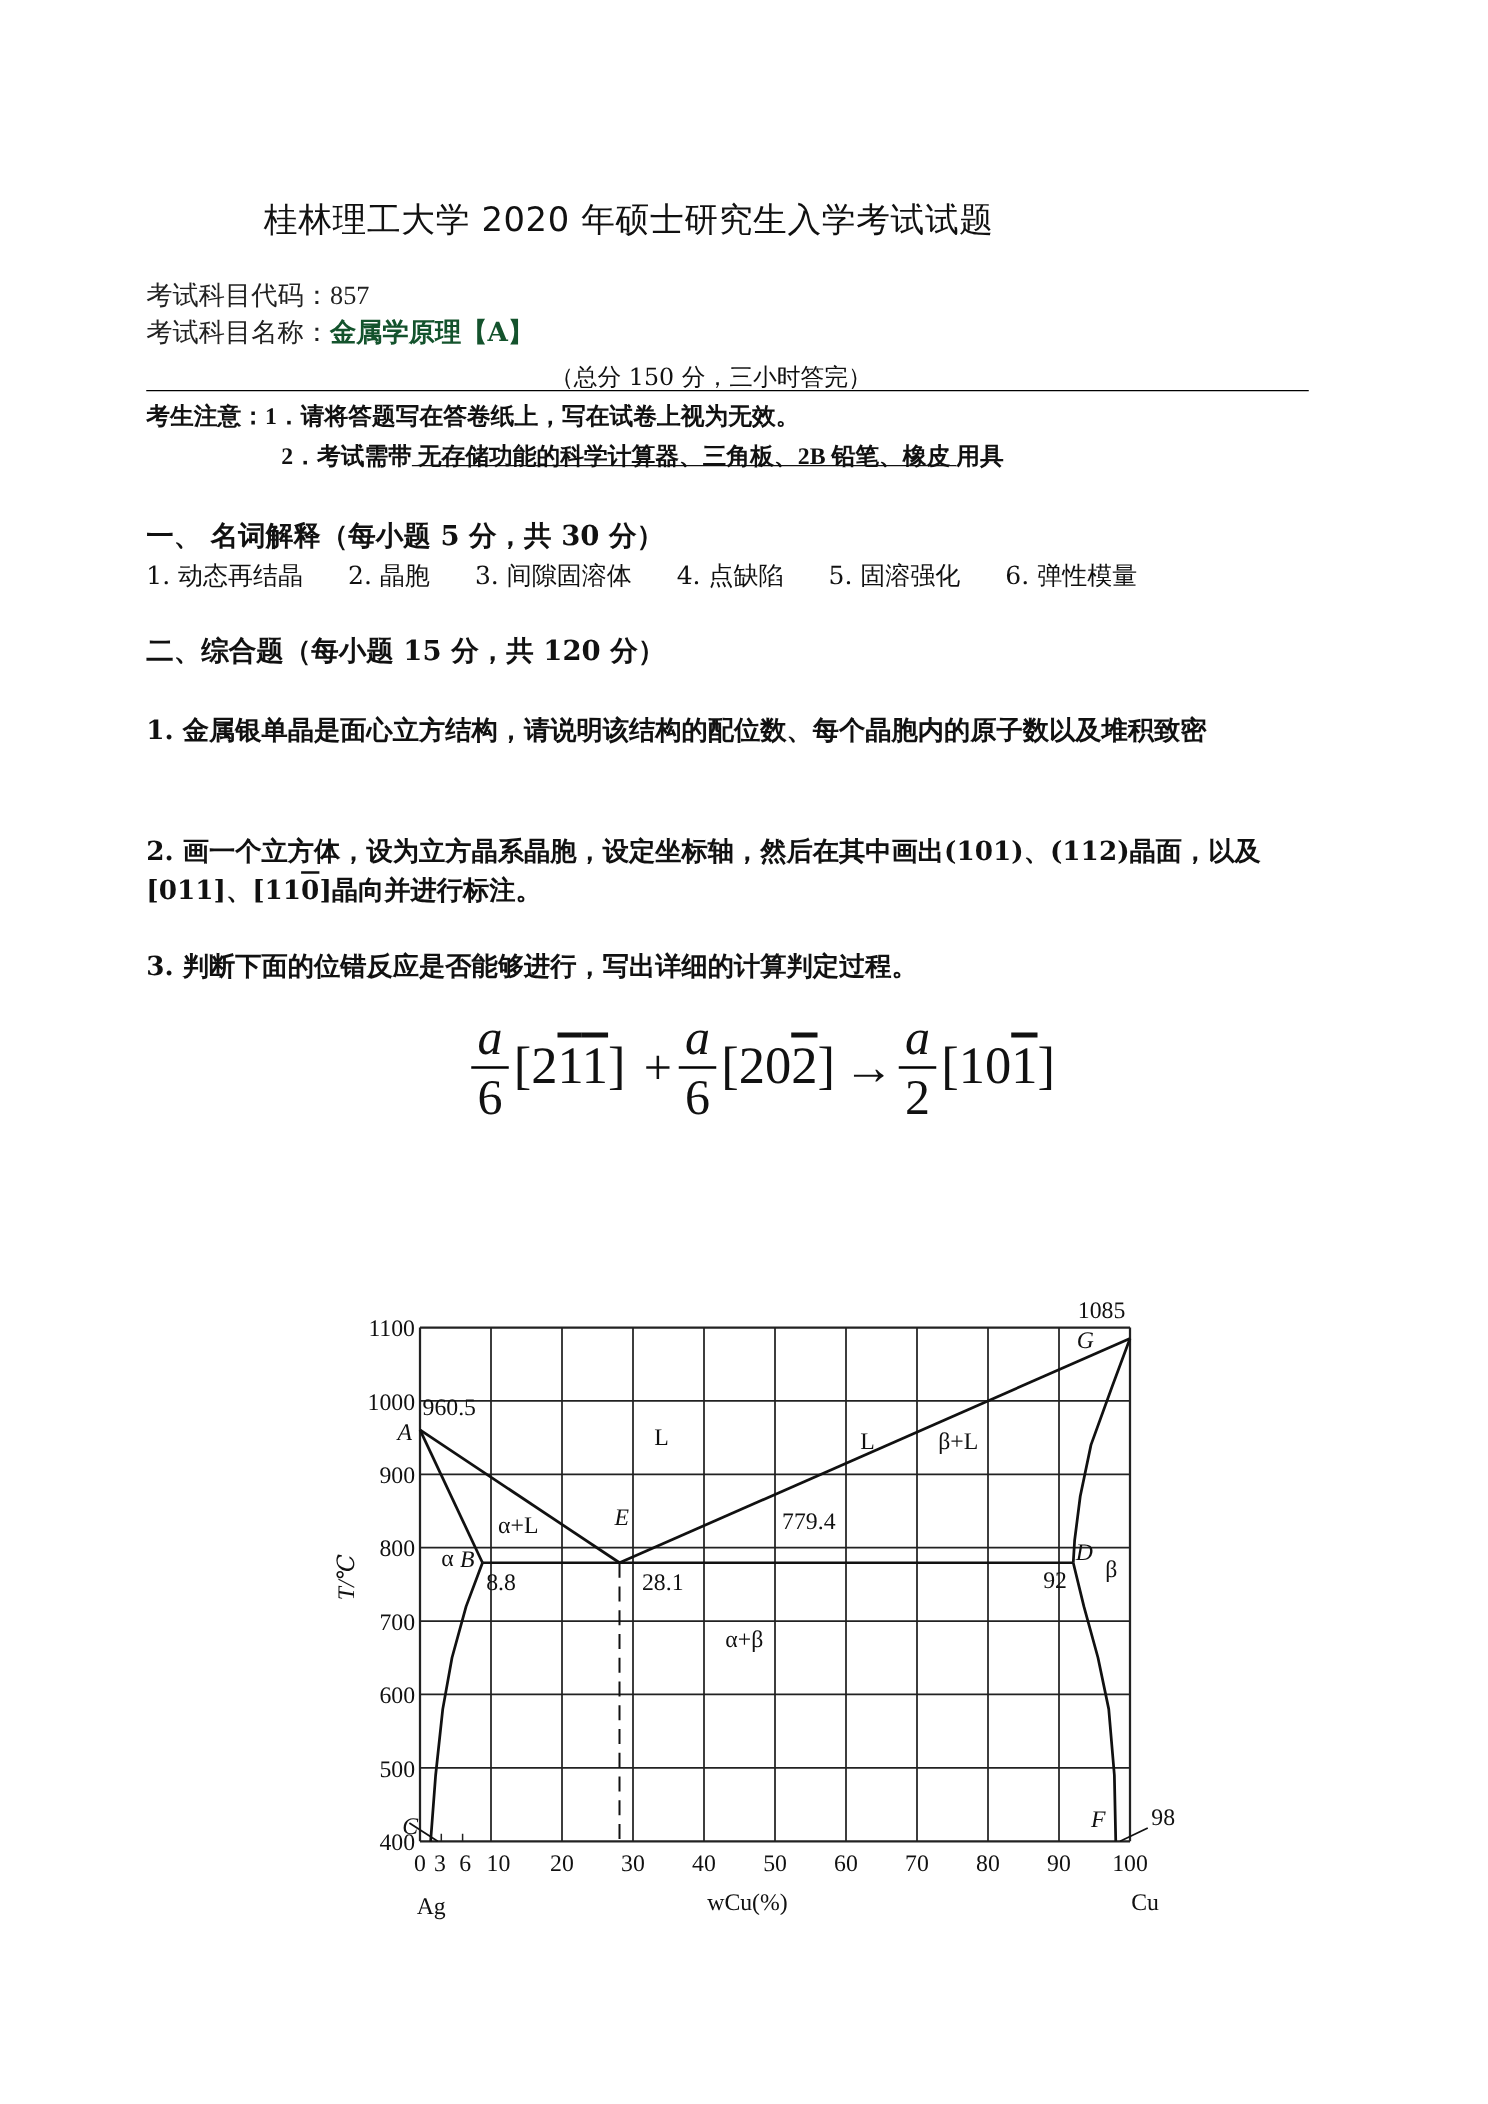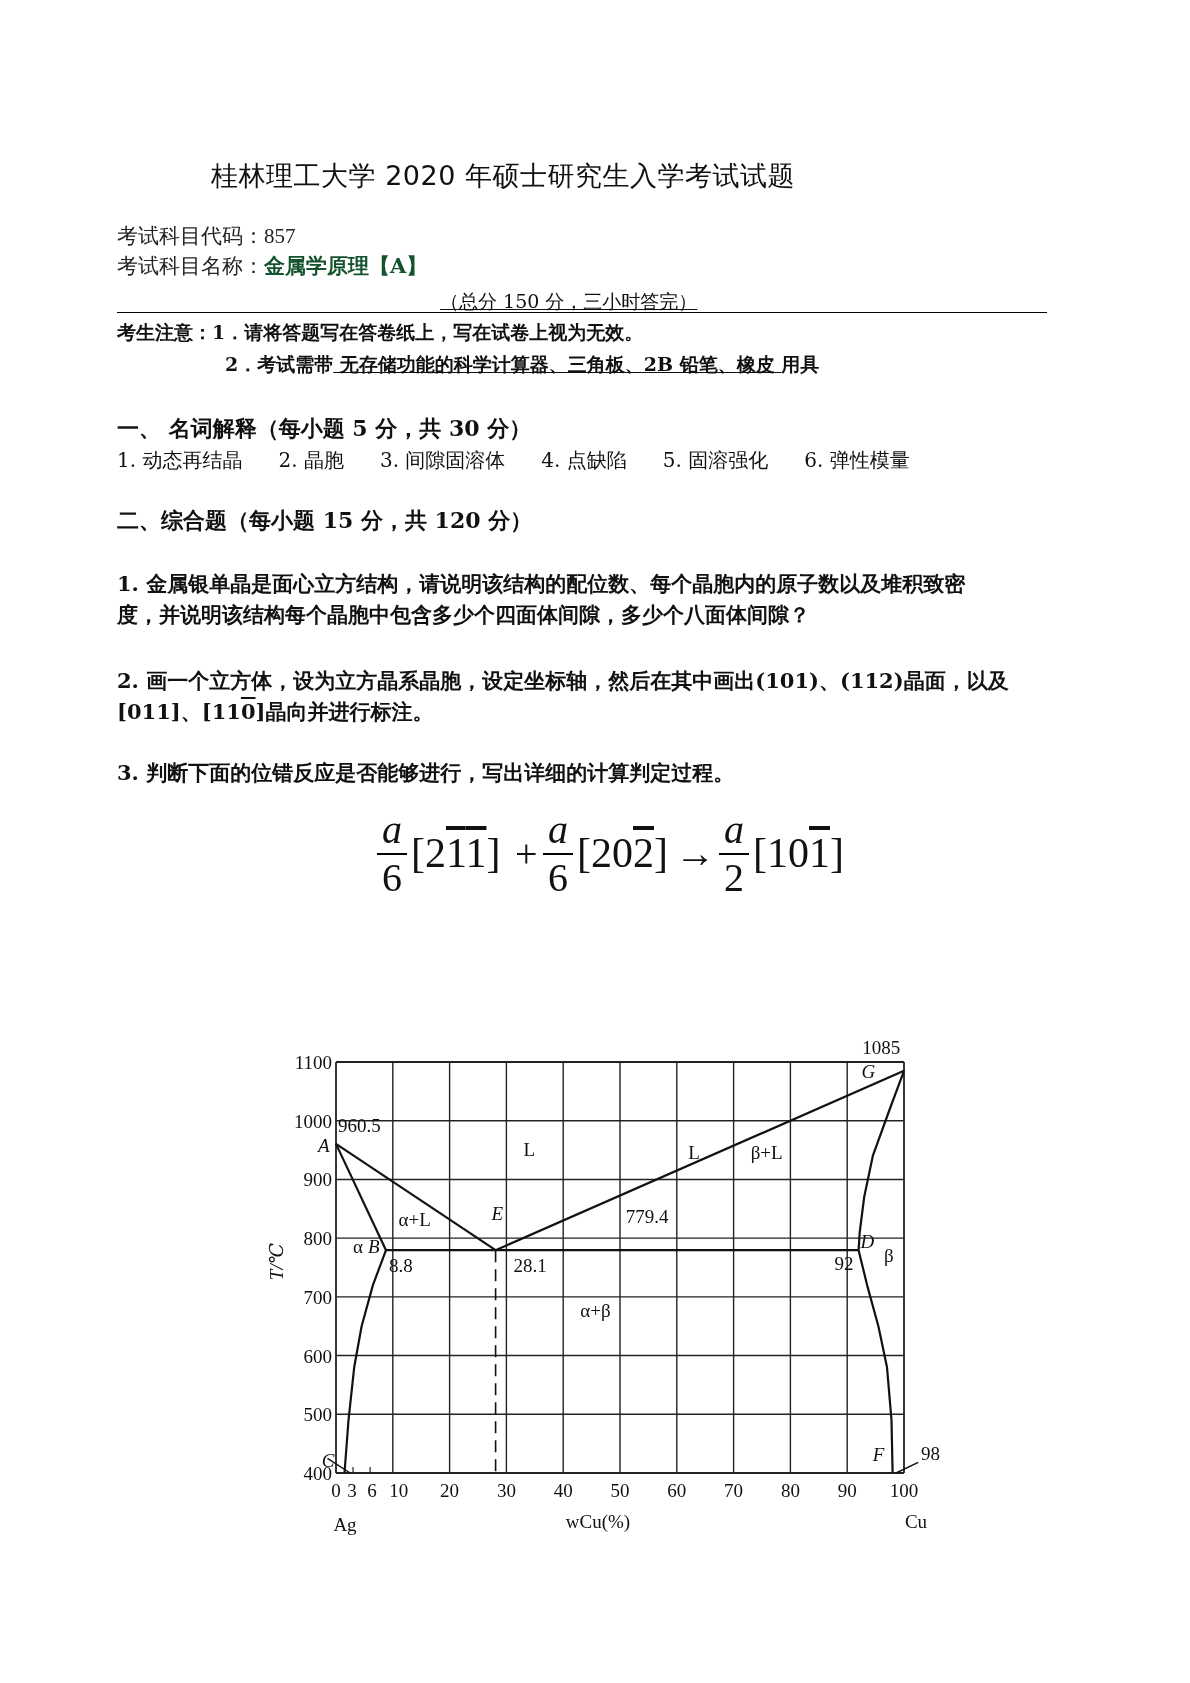--- a/index.html
+++ b/index.html
@@ -2,23 +2,23 @@
 <html><head>
 <meta charset="utf-8">
 <style>
   html, body { margin:0; padding:0; background:#ffffff; }
   body { width:1190px; height:1683px; position:relative; overflow:hidden;
          font-family:"DejaVu Serif","Liberation Serif",serif; color:#111; }
   .abs { position:absolute; white-space:nowrap; }
   .title { left:0; width:1006px; top:158px; text-align:center; font-family:"DejaVu Sans","Liberation Sans",sans-serif; font-size:27px; letter-spacing:0.5px; }
   .meta { left:117px; font-family:"DejaVu Sans","Liberation Sans",sans-serif; font-size:21px; color:#222; }
   .meta b { font-family:"DejaVu Serif","Liberation Serif",serif; font-weight:bold; color:#14532d; }
-  .score { left:440px; top:289px; font-size:19px; text-decoration:underline; }
+  .score { left:440px; top:289px; font-size:19px; }
   .divider { left:117px; top:312px; width:930px; height:0; border-top:1.6px solid #000; }
-  .note { font-weight:bold; font-size:19px; }
+  .note { font-weight:bold; font-size:19px;font-family:Liberation Serif, serif; }
   .note .u { text-decoration:underline; }
   .sec { left:117px; font-weight:bold; font-size:22px; }
   .terms { left:117px; top:447px; font-weight:normal; font-size:20px; }
   .terms span.t { margin-right:36px; }
   .q { left:117px; font-weight:bold; font-size:21px; line-height:31px; }
   .formula { left:375px; top:810px; width:450px; height:100px; font-family:"Liberation Serif","DejaVu Serif",serif; font-size:40px; }
   .frac { position:absolute; text-align:center; width:34px; }
   .frac .num { position:absolute; top:0; left:0; width:34px; font-style:italic; font-size:40px; line-height:40px; }
   .frac .bar { position:absolute; top:43px; left:2px; width:30px; border-top:2px solid #000; }
   .frac .den { position:absolute; top:48px; left:0; width:34px; font-size:40px; line-height:40px; }
@@ -51,21 +51,20 @@
 
 <div class="abs sec" style="top:414px">一、 名词解释（每小题 5 分，共 30 分）</div>
 <div class="abs terms">
   <span class="t">1. 动态再结晶</span><span class="t">2. 晶胞</span><span class="t">3. 间隙固溶体</span><span class="t">4. 点缺陷</span><span class="t">5. 固溶强化</span><span>6. 弹性模量</span>
 </div>
 
 <div class="abs sec" style="top:506px">二、综合题（每小题 15 分，共 120 分）</div>
 
 <div class="abs q" style="top:568px">
   <div>1. 金属银单晶是面心立方结构，请说明该结构的配位数、每个晶胞内的原子数以及堆积致密</div>
-  <div>度，并说明该结构每个晶胞中包含多少个四面体间隙，多少个八面体间隙？</div>
 </div>
 
 <div class="abs q" style="top:665px">
   <div>2. 画一个立方体，设为立方晶系晶胞，设定坐标轴，然后在其中画出(101)、(112)晶面，以及</div>
   <div><span>[011]、[11</span><span class="ov">0</span><span>]晶向并进行标注。</span></div>
 </div>
 
 <div class="abs q" style="top:757px">3. 判断下面的位错反应是否能够进行，写出详细的计算判定过程。</div>
 
 <div class="abs formula">

